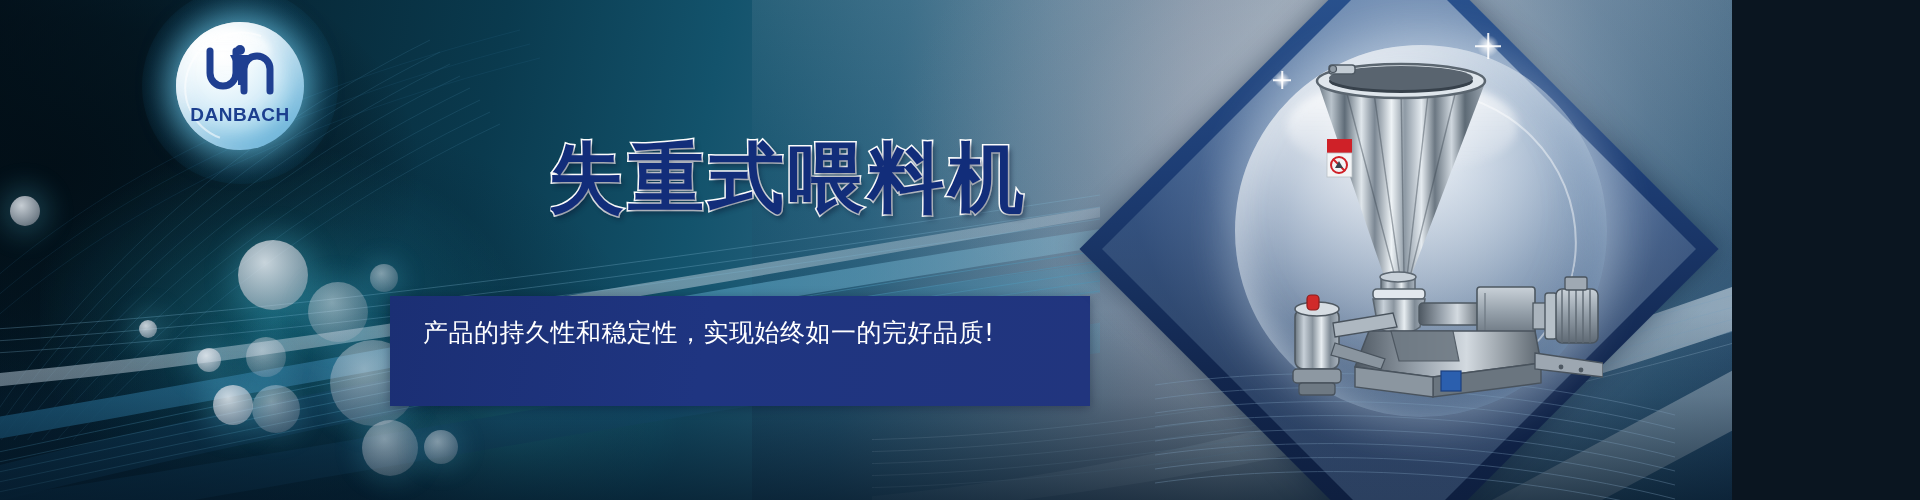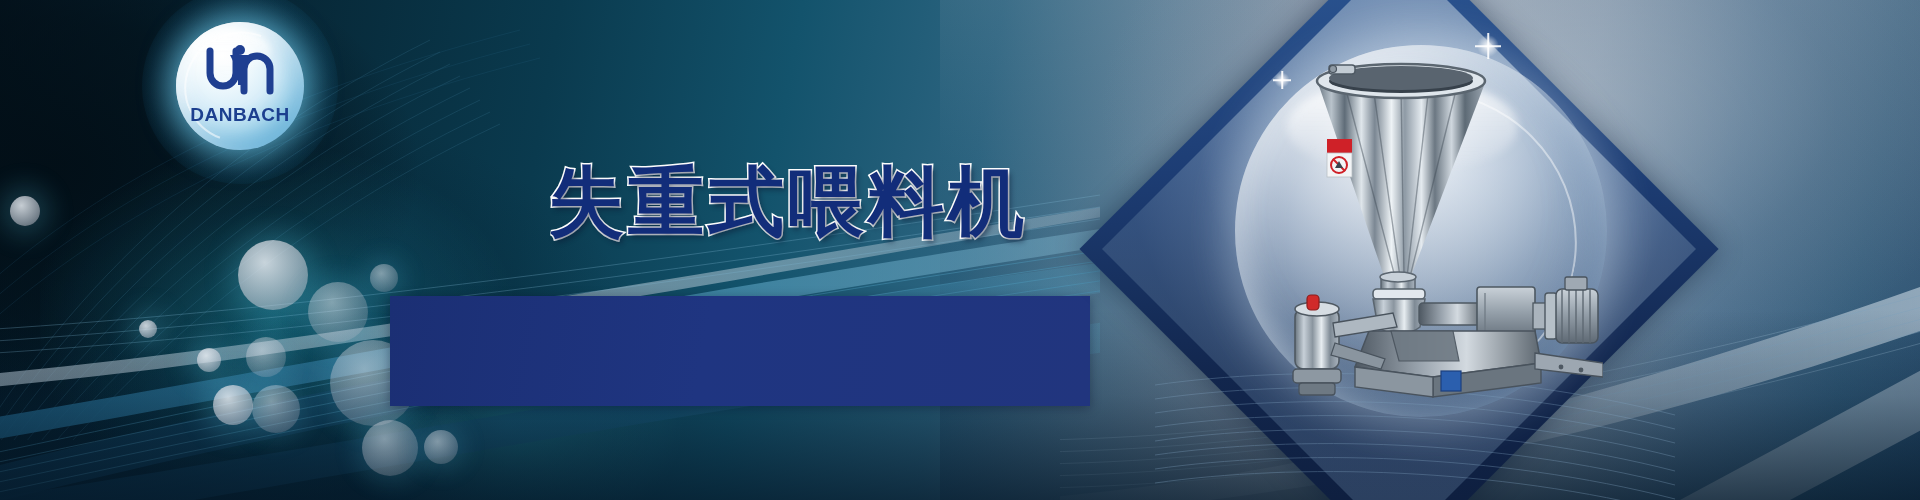--- a/index.html
+++ b/index.html
@@ -1,20 +1,20 @@
 <!DOCTYPE html>
 <html><head>
 <meta charset="utf-8">
 <style>
   html,body{margin:0;padding:0;background:#0a1520;}
   *{box-sizing:border-box;}
 
   #banner{
     position:relative;
-    width:1920px;height:500px;
+    width:1732px;height:500px;
     overflow:hidden;
     font-family:"Liberation Sans","DejaVu Sans",sans-serif;
     background:#ffffff;
   }
 
   
   .bg-base{
     position:absolute;inset:0;
     background:
       linear-gradient(100deg,
@@ -120,21 +120,20 @@
   
   .headline{
     position:absolute;left:548px;top:128px;
     font-size:76px;font-weight:bold;letter-spacing:4px;
     color:#122d7a;
     font-family:"DejaVu Sans","Liberation Sans",sans-serif;
     -webkit-text-stroke:3px #ffffff;
     paint-order:stroke fill;
     text-shadow:3px 4px 5px rgba(10,25,50,.45);
     white-space:nowrap;
-    margin-top:24px;
   }
 
   
   .sub-panel{
     position:absolute;left:390px;top:296px;width:700px;height:110px;
     background:linear-gradient(100deg,#1b2f74 0%,#1f3581 45%,#21357e 100%);
     box-shadow:0 2px 10px rgba(0,10,35,.35);
   }
   .sub-cn{
     position:absolute;left:33px;top:20px;
@@ -316,20 +315,21 @@
         <path d="M32 14 L52 14 L44 30 L44 44 L40 44 L40 30 Z" fill="#1f3f91"></path>
         <circle cx="42" cy="9" r="5" fill="#1f3f91"></circle>
       </svg>
     </div>
     <div class="logo-word">DANBACH</div>
   </div>
 
   <div class="headline">失重式喂料机</div>
 
   <div class="sub-panel">
+    <div class="sub-cn">产品的持久性和稳定性，实现始终如一的完好品质!</div>
   </div>
 
   <div class="diamond-stage">
     <div class="diamond-outer">
       <div class="diamond-inner"></div>
     </div>
 
     <div class="sphere-glass"></div>
 
     <div class="hatch-lines">

